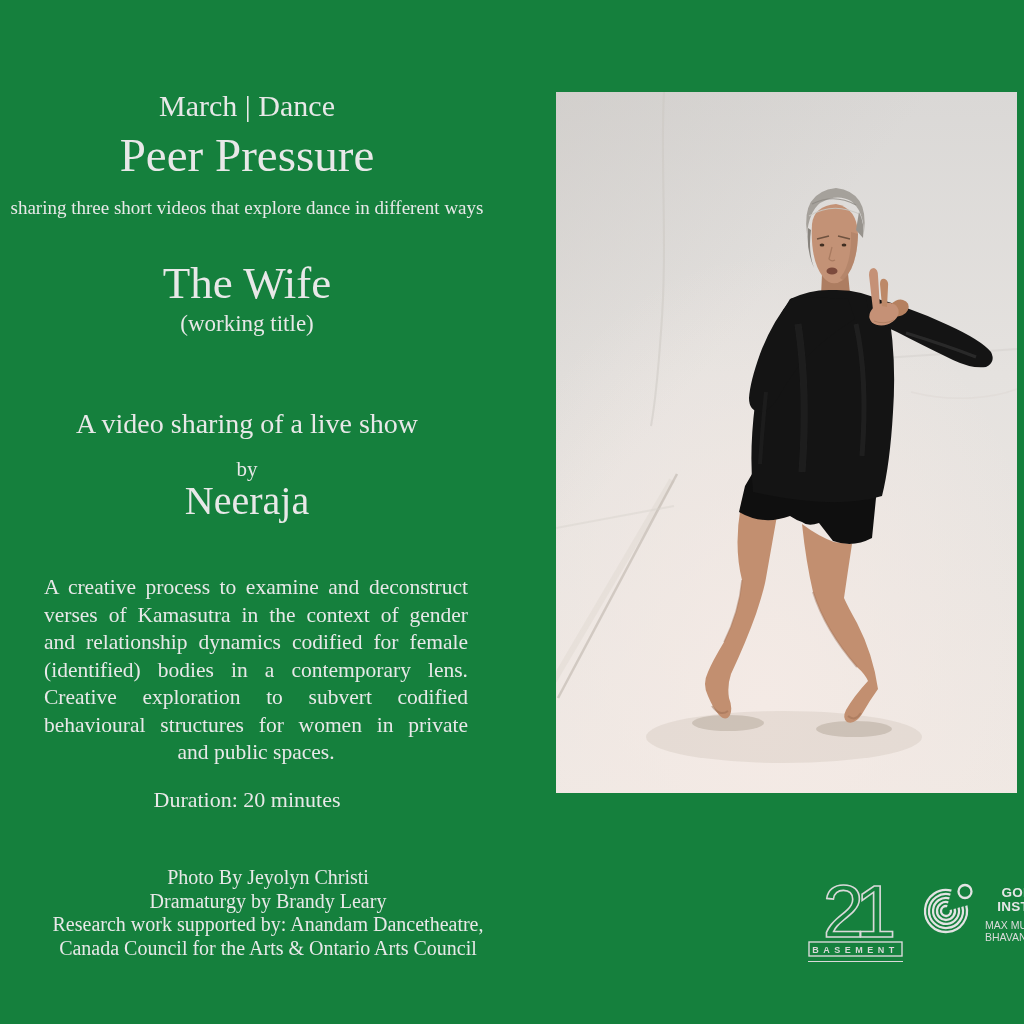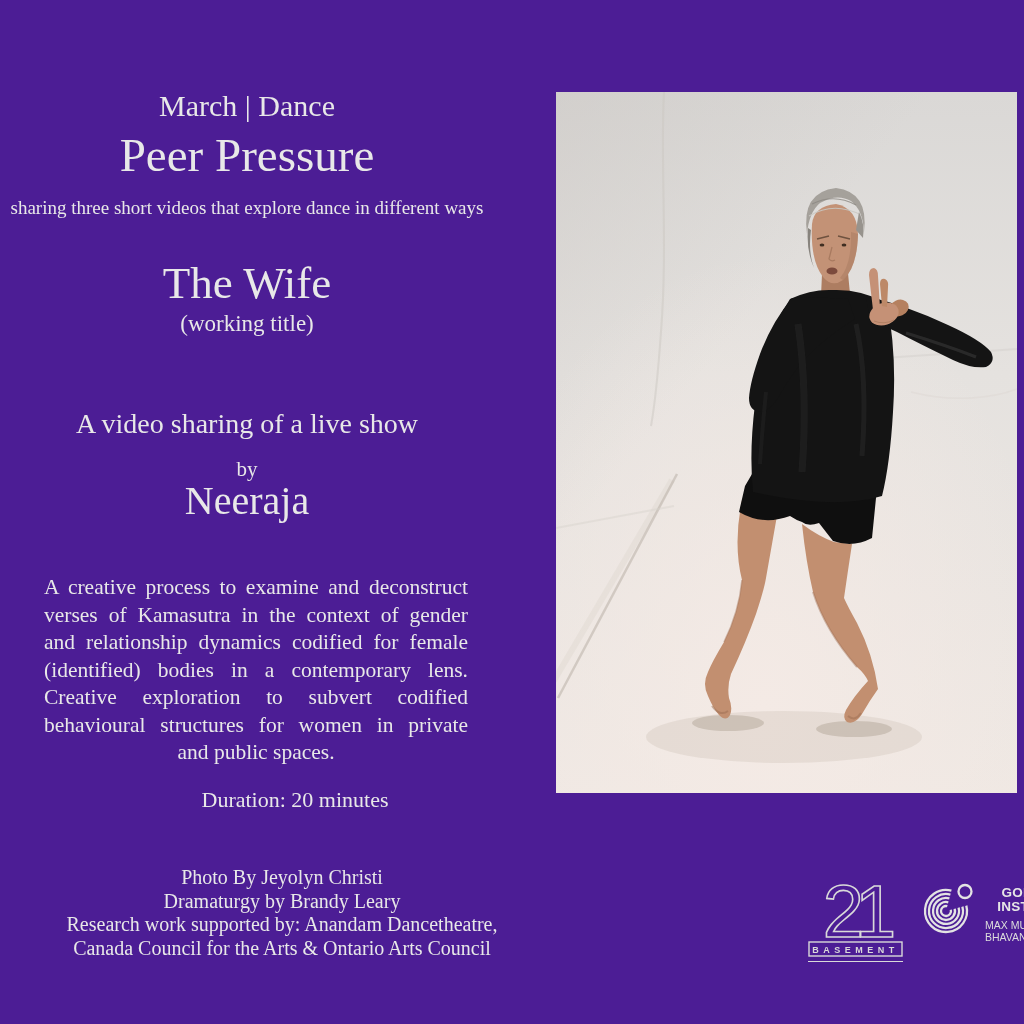--- a/index.html
+++ b/index.html
@@ -1,40 +1,40 @@
 <!DOCTYPE html>
 <html><head>
 <meta charset="utf-8">
 <style>
   html,body { margin:0; padding:0; background:#222; }
   .poster {
     position:relative; width:1024px; height:1024px;
-    background:#4c1d95; overflow:hidden;
+    background:#15803d; overflow:hidden;
     font-family:"Liberation Serif", serif;
     color:#e8e8e8;
   }
   .tx { position:absolute; left:0; width:494px; text-align:center; white-space:nowrap; }
   .series        { top:88px;  font-size:30px; line-height:36px; }
   .title         { top:127px; font-size:47px; line-height:57px; }
   .tagline       { top:195px; font-size:19px; line-height:26px; }
   .work-title    { top:256px; font-size:45px; line-height:55px; }
   .work-sub1     { top:311px; font-size:23px; line-height:26px; }
   .work-sub2     { top:338px; font-size:23px; line-height:26px; }
   .format-line   { top:405px; font-size:28px; line-height:37px; }
   .by-label      { top:457px; font-size:21px; line-height:25px; }
   .artist-name   { top:476px; font-size:40px; line-height:50px; }
   .description   {
     position:absolute; left:44px; top:574px; width:424px;
     font-size:21.5px; line-height:27.5px; white-space:normal;
   }
   .desc-line { text-align:justify; text-align-last:justify; }
   .desc-line.last { text-align-last:center; }
-  .duration      { top:786px; font-size:22px; line-height:27px;margin-left:48px; }
+  .duration      { top:786px; font-size:22px; line-height:27px; }
   .event         { top:832px; font-size:27px; line-height:34px; width:532px; }
-  .credits       { position:absolute; left:16px; top:866px; width:532px;
+  .credits       { position:absolute; left:2px; top:866px; width:532px;
                    font-size:20px; line-height:23.5px; text-align:center; }
   .photo-frame {
     position:absolute; left:556px; top:92px; width:461px; height:701px;
   }
   .photo-frame svg { display:block; width:100%; height:100%; }
   .logos { position:absolute; left:800px; top:874px; width:262px; height:96px; }
   .basement { position:absolute; left:7px; top:5px; width:97px; height:88px; }
   .goethe { position:absolute; left:120px; top:7px; width:142px; height:80px; display:flex; }
   .goethe-mark { width:56px; height:56px; flex:0 0 auto; }
   .goethe-text { margin-left:9px; padding-top:5px;

